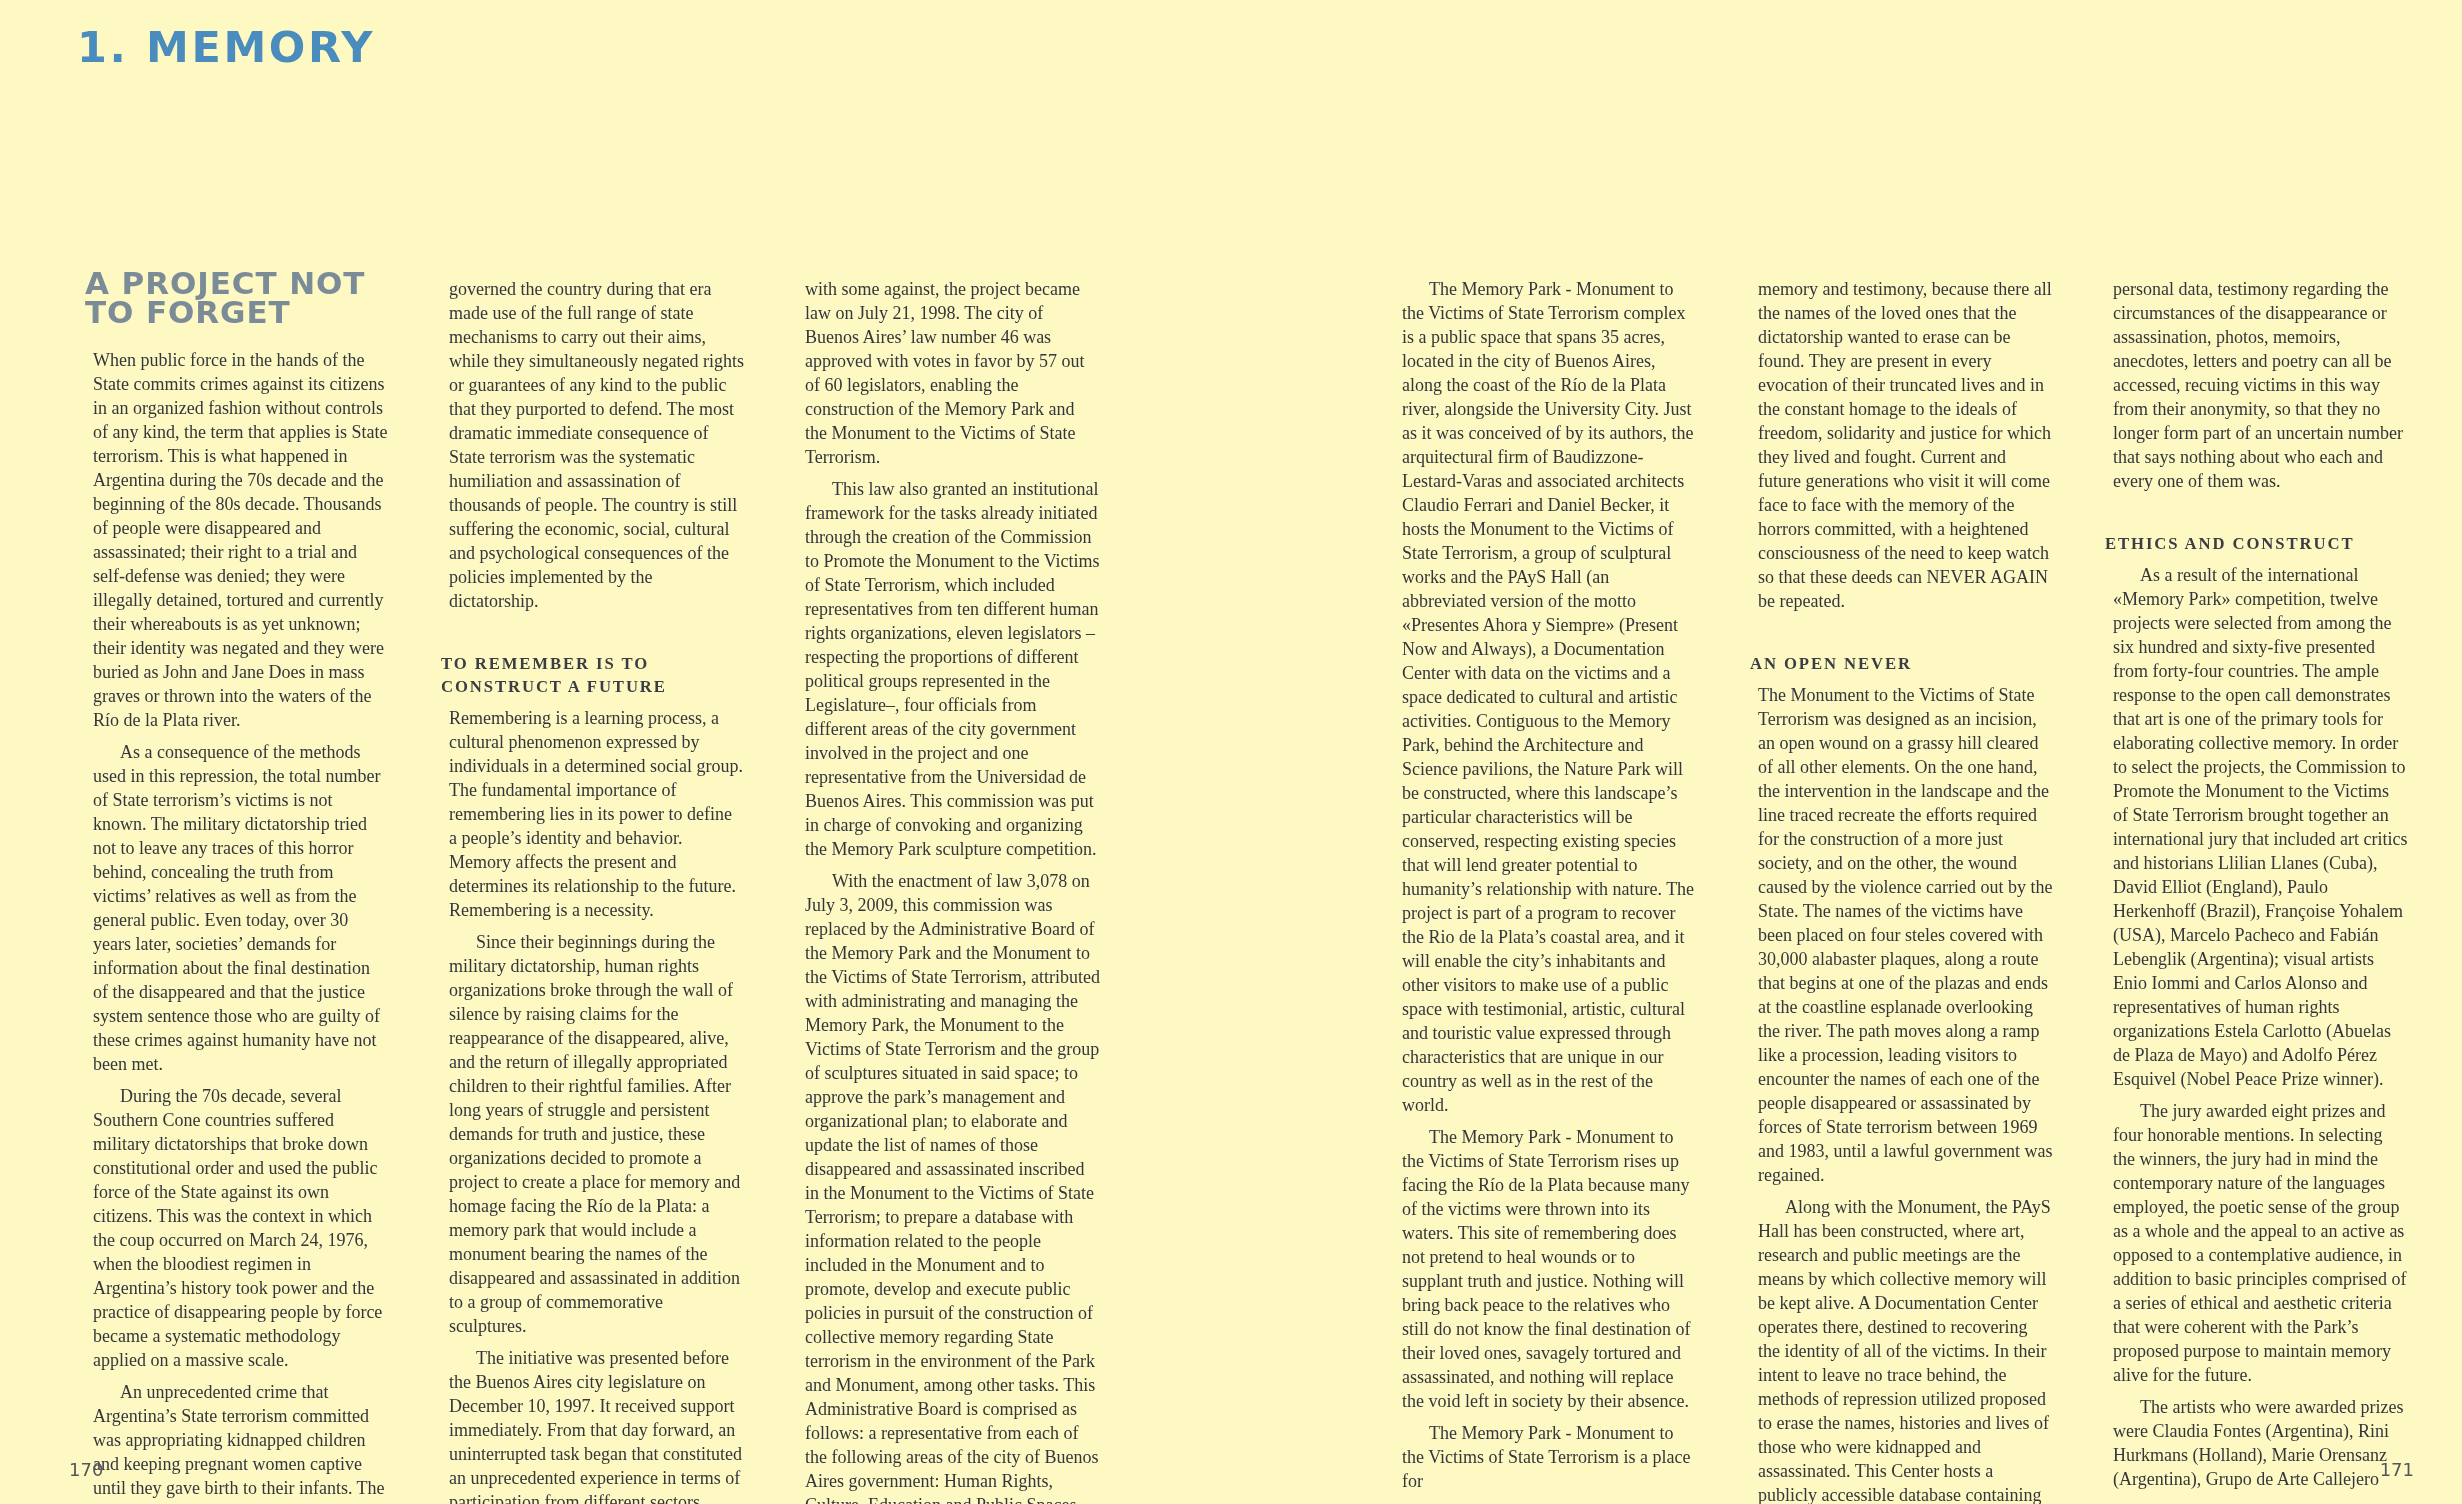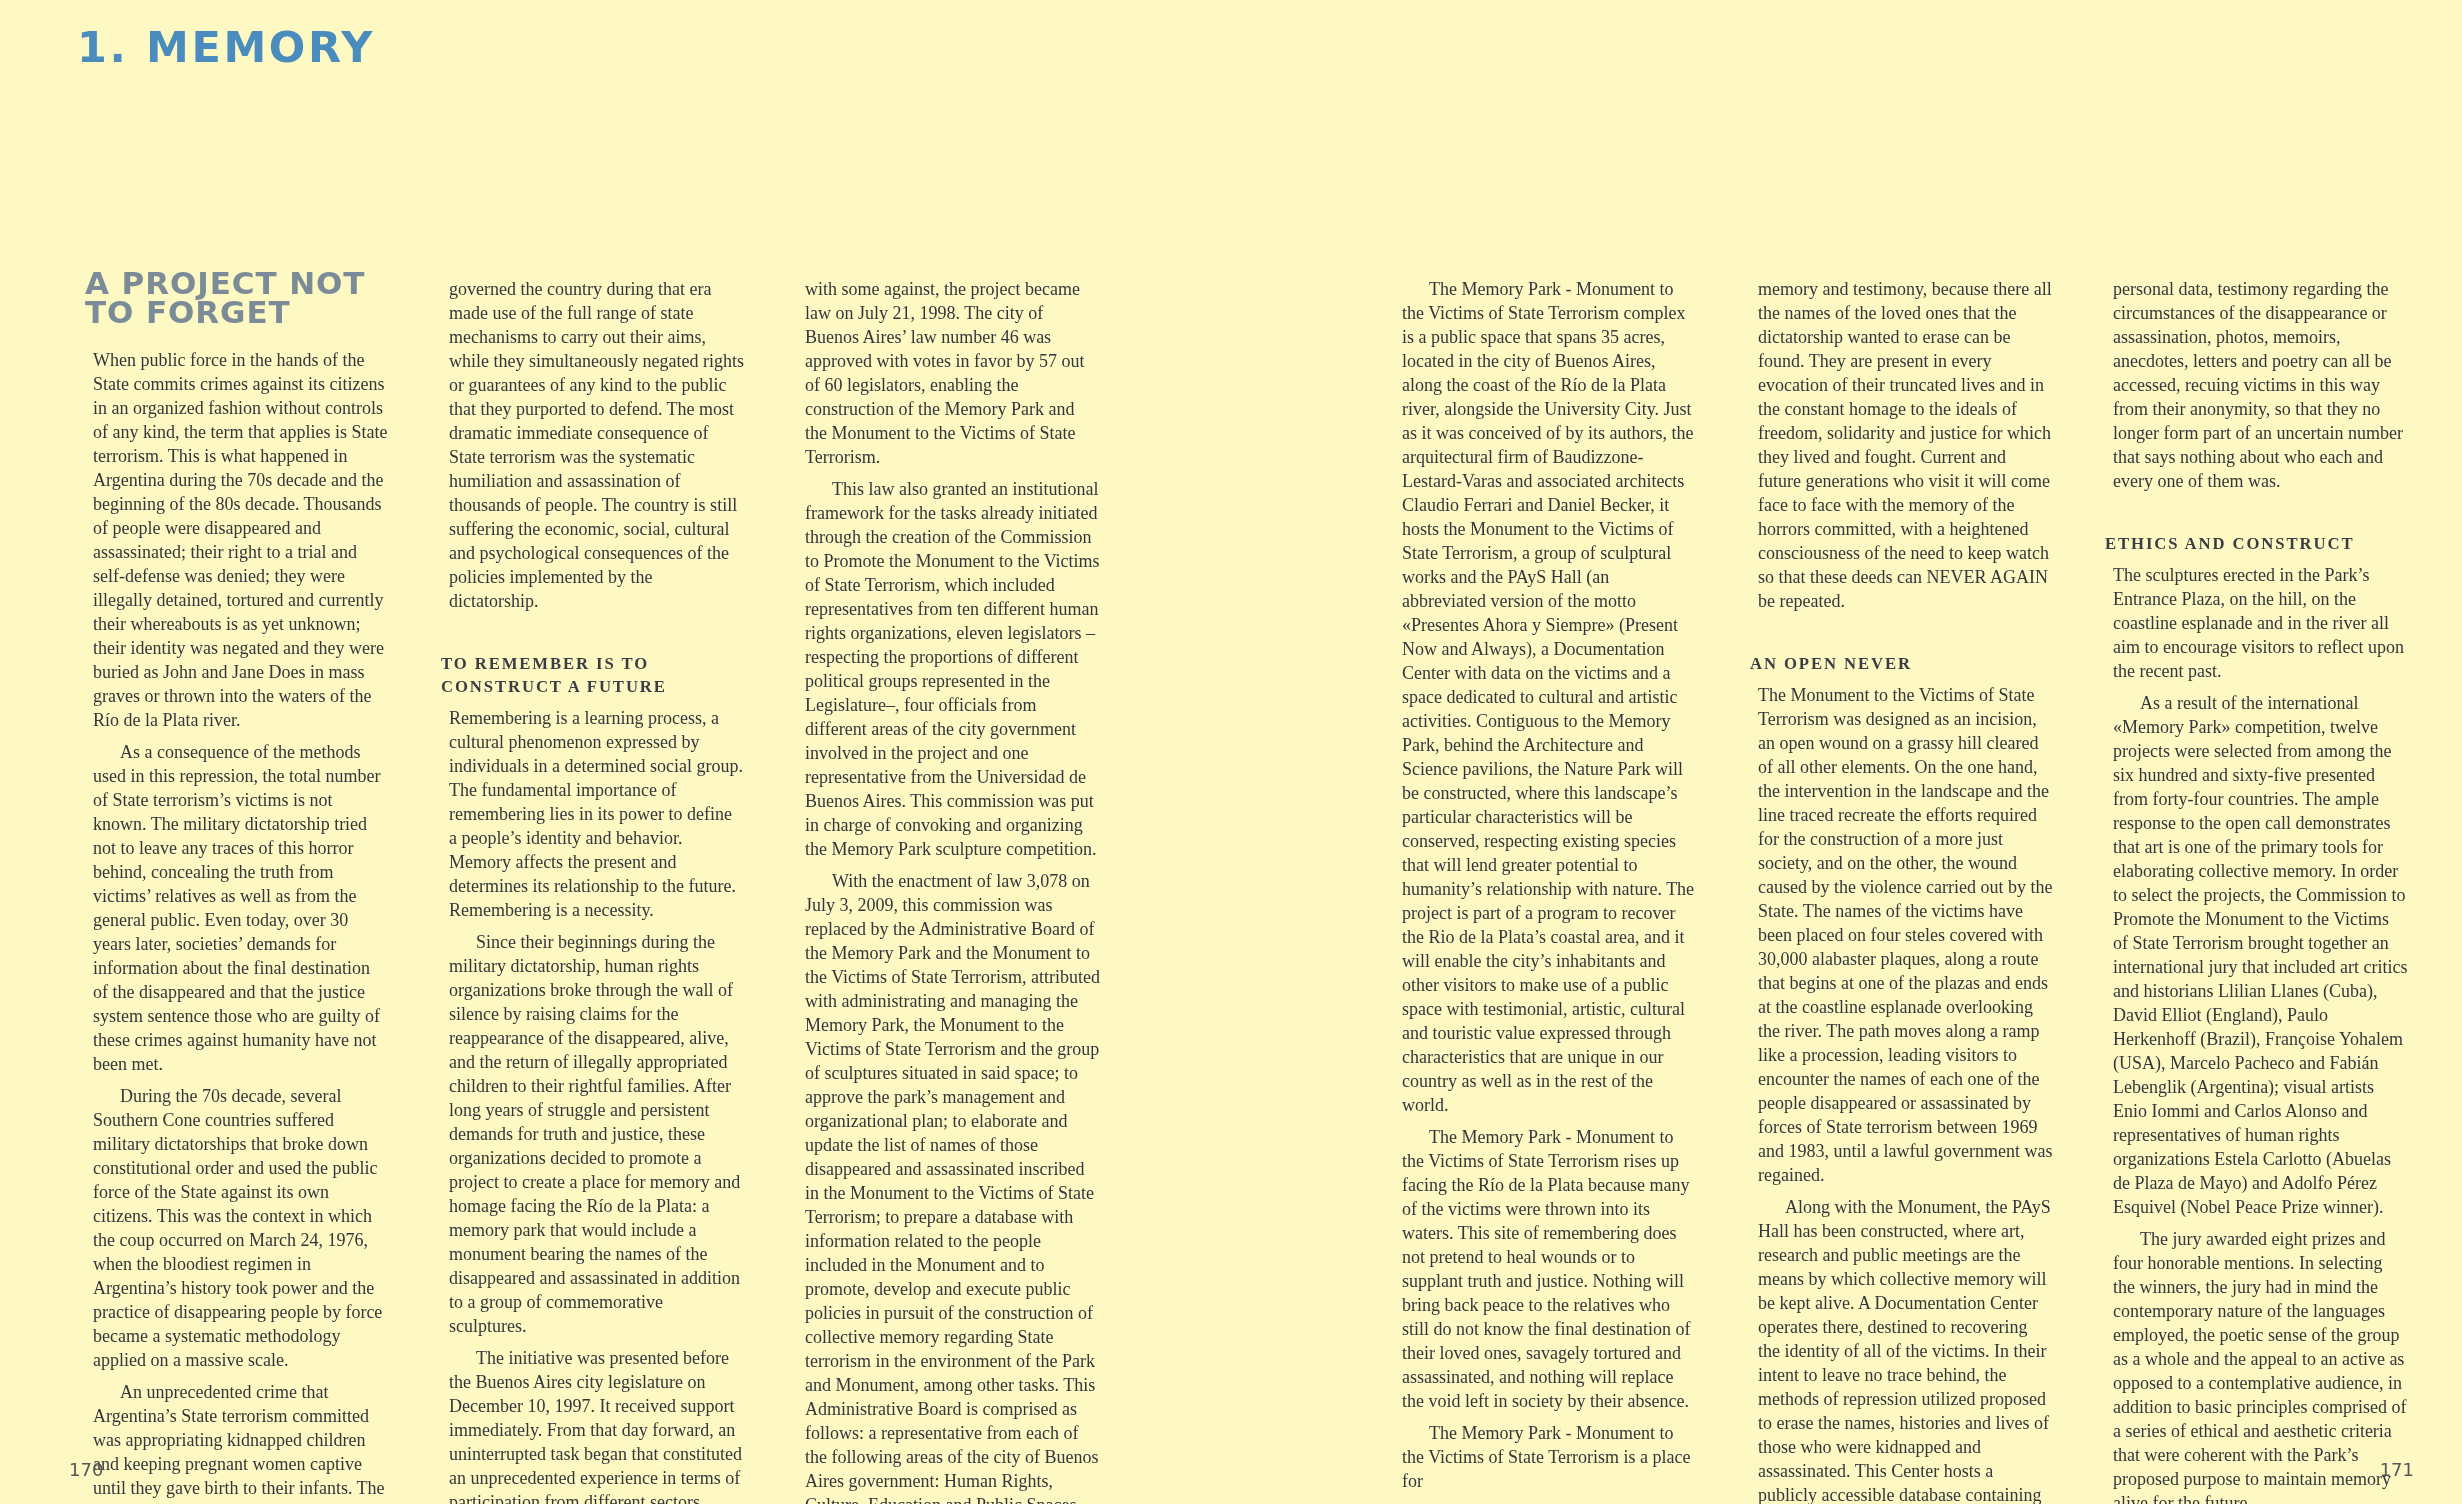--- a/index.html
+++ b/index.html
@@ -106,21 +106,20 @@
     </div>
   <div class="column col-5">
       <p class="block">memory and testimony, because there all the names of the loved ones that the dictatorship wanted to erase can be found. They are present in every evocation of their truncated lives and in the constant homage to the ideals of freedom, solidarity and justice for which they lived and fought. Current and future generations who visit it will come face to face with the memory of the horrors committed, with a heightened consciousness of the need to keep watch so that these deeds can NEVER AGAIN be repeated.</p>
       <h3 class="subheading">AN OPEN NEVER</h3>
       <p class="block">The Monument to the Victims of State Terrorism was designed as an incision, an open wound on a grassy hill cleared of all other elements. On the one hand, the intervention in the landscape and the line traced recreate the efforts required for the construction of a more just society, and on the other, the wound caused by the violence carried out by the State. The names of the victims have been placed on four steles covered with 30,000 alabaster plaques, along a route that begins at one of the plazas and ends at the coastline esplanade overlooking the river. The path moves along a ramp like a procession, leading visitors to encounter the names of each one of the people disappeared or assassinated by forces of State terrorism between 1969 and 1983, until a lawful government was regained.</p>
       <p class="block indent">Along with the Monument, the PAyS Hall has been constructed, where art, research and public meetings are the means by which collective memory will be kept alive. A Documentation Center operates there, destined to recovering the identity of all of the victims. In their intent to leave no trace behind, the methods of repression utilized proposed to erase the names, histories and lives of those who were kidnapped and assassinated. This Center hosts a publicly accessible database containing information about every person included in the Monument. In this way,</p>
     </div>
   <div class="column col-6">
       <p class="block">personal data, testimony regarding the circumstances of the disappearance or assassination, photos, memoirs, anecdotes, letters and poetry can all be accessed, recuing victims in this way from their anonymity, so that they no longer form part of an uncertain number that says nothing about who each and every one of them was.</p>
       <h3 class="subheading">ETHICS AND CONSTRUCT</h3>
-      <p class="block">The sculptures erected in the Park’s Entrance Plaza, on the hill, on the coastline esplanade and in the river all aim to encourage visitors to reflect upon the recent past.</p>
       <p class="block indent">As a result of the international «Memory Park» competition, twelve projects were selected from among the six hundred and sixty-five presented from forty-four countries. The ample response to the open call demonstrates that art is one of the primary tools for elaborating collective memory. In order to select the projects, the Commission to Promote the Monument to the Victims of State Terrorism brought together an international jury that included art critics and historians Llilian Llanes (Cuba), David Elliot (England), Paulo Herkenhoff (Brazil), Françoise Yohalem (USA), Marcelo Pacheco and Fabián Lebenglik (Argentina); visual artists Enio Iommi and Carlos Alonso and representatives of human rights organizations Estela Carlotto (Abuelas de Plaza de Mayo) and Adolfo Pérez Esquivel (Nobel Peace Prize winner).</p>
       <p class="block indent">The jury awarded eight prizes and four honorable mentions. In selecting the winners, the jury had in mind the contemporary nature of the languages employed, the poetic sense of the group as a whole and the appeal to an active as opposed to a contemplative audience, in addition to basic principles comprised of a series of ethical and aesthetic criteria that were coherent with the Park’s proposed purpose to maintain memory alive for the future.</p>
       <p class="block indent">The artists who were awarded prizes were Claudia Fontes (Argentina), Rini Hurkmans (Holland), Marie Orensanz (Argentina), Grupo de Arte Callejero</p>
     </div>
 
   <p class="page-number left">170</p>
   <p class="page-number right">171</p>
 </div>
 
 

